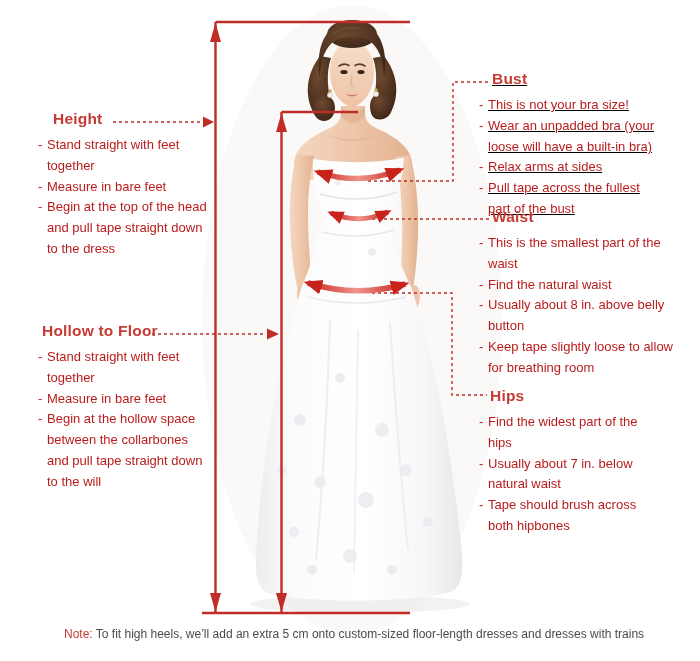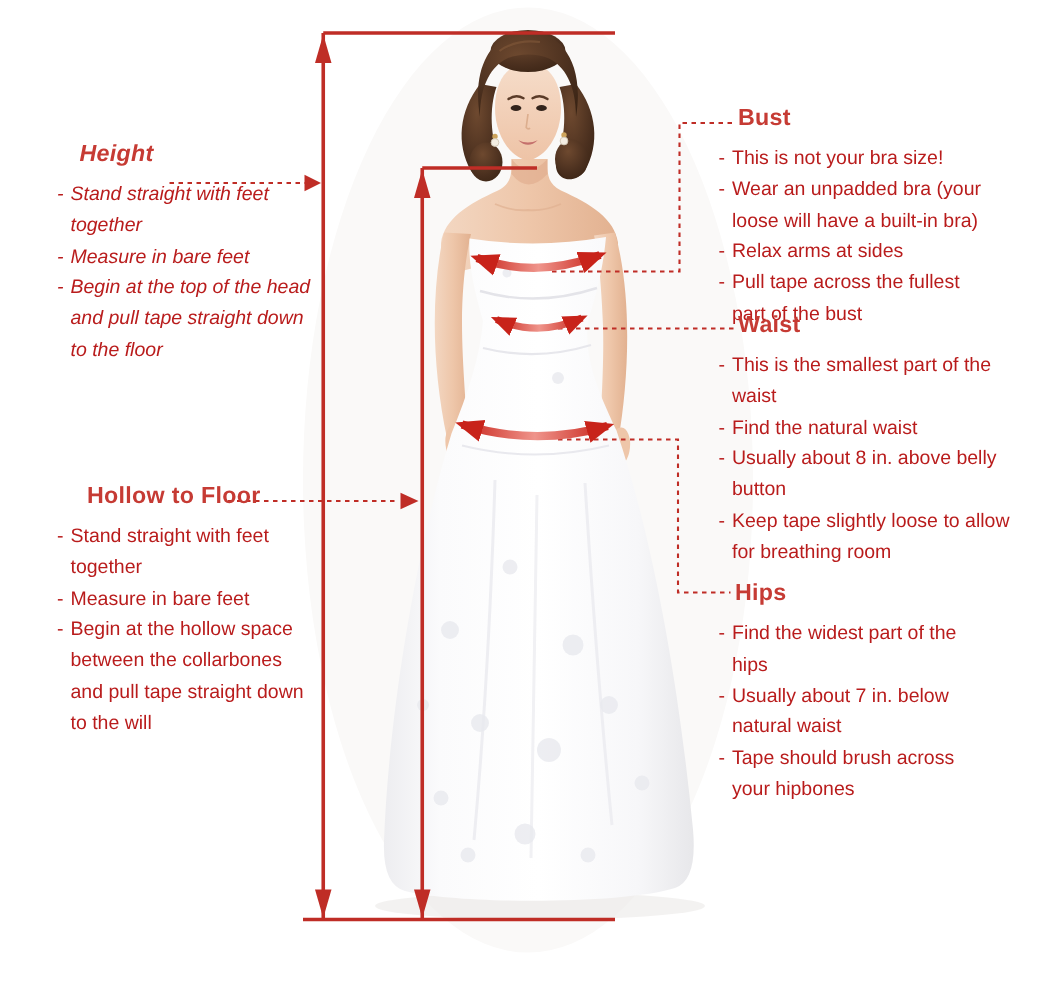--- a/index.html
+++ b/index.html
@@ -7,25 +7,25 @@
           font-family:"Liberation Sans","DejaVu Sans",sans-serif;}
   svg{position:absolute;left:0;top:0;}
   #figure-layer{z-index:1;}
   #lines-layer{z-index:2;}
   .sec{position:absolute;z-index:3;}
   .sec h3{margin:0;font-size:15.5px;font-weight:bold;color:#c63b34;letter-spacing:.2px;}
   .sec ul{list-style:none;margin:7px 0 0 0;padding:0;}
   .sec li{position:relative;padding-left:9px;margin:0;font-size:13px;line-height:20.8px;
           color:#b91c1c;white-space:pre-line;}
   .sec li::before{content:"-";position:absolute;left:0;top:0;}
-  #sec-height{left:38px;top:94px;width:178px;font-style:italic;}
+  #sec-height{left:38px;top:110px;width:178px;}
   #sec-height h3{margin-left:15px;}
   #sec-hollow{left:38px;top:322px;width:185px;}
-  #sec-hollow h3{margin-left:20px;}
-  #sec-bust{left:479px;top:70px;width:200px;}
+  #sec-hollow h3{margin-left:4px;}
+  #sec-bust{left:479px;top:70px;width:200px;text-decoration:underline;}
   #sec-bust h3{margin-left:13px;}
   #sec-waist{left:479px;top:208px;width:205px;}
   #sec-waist h3{margin-left:13px;}
   #sec-hips{left:479px;top:387px;width:195px;}
   #sec-hips h3{margin-left:11px;}
   .note{position:absolute;z-index:3;left:64px;top:627px;font-size:12px;color:#4b4b4b;
         white-space:nowrap;}
   .note .note-label{color:#c63b34;}
 </style>
 </head>
@@ -195,21 +195,21 @@
   </svg>
 
   <div class="sec" id="sec-height">
     <h3>Height</h3>
     <ul>
       <li>Stand straight with feet
 together</li>
       <li>Measure in bare feet</li>
       <li>Begin at the top of the head
 and pull tape straight down
-to the floor</li>
+to the dress</li>
     </ul>
   </div>
 
   <div class="sec" id="sec-hollow">
     <h3>Hollow to Floor</h3>
     <ul>
       <li>Stand straight with feet
 together</li>
       <li>Measure in bare feet</li>
       <li>Begin at the hollow space
@@ -245,18 +245,21 @@
   </div>
 
   <div class="sec" id="sec-hips">
     <h3>Hips</h3>
     <ul>
       <li>Find the widest part of the
 hips</li>
       <li>Usually about 7 in. below
 natural waist</li>
       <li>Tape should brush across
-your hipbones</li>
-    </ul>
-  </div>
-
+both hipbones</li>
+    </ul>
+  </div>
+
+  <div class="note">
+    <span class="note-label">Note:</span><span> To fit high heels, we’ll add an extra 5 cm onto custom-sized floor-length dresses and dresses with trains</span>
+  </div>
 
 </div>
 
 </body></html>

